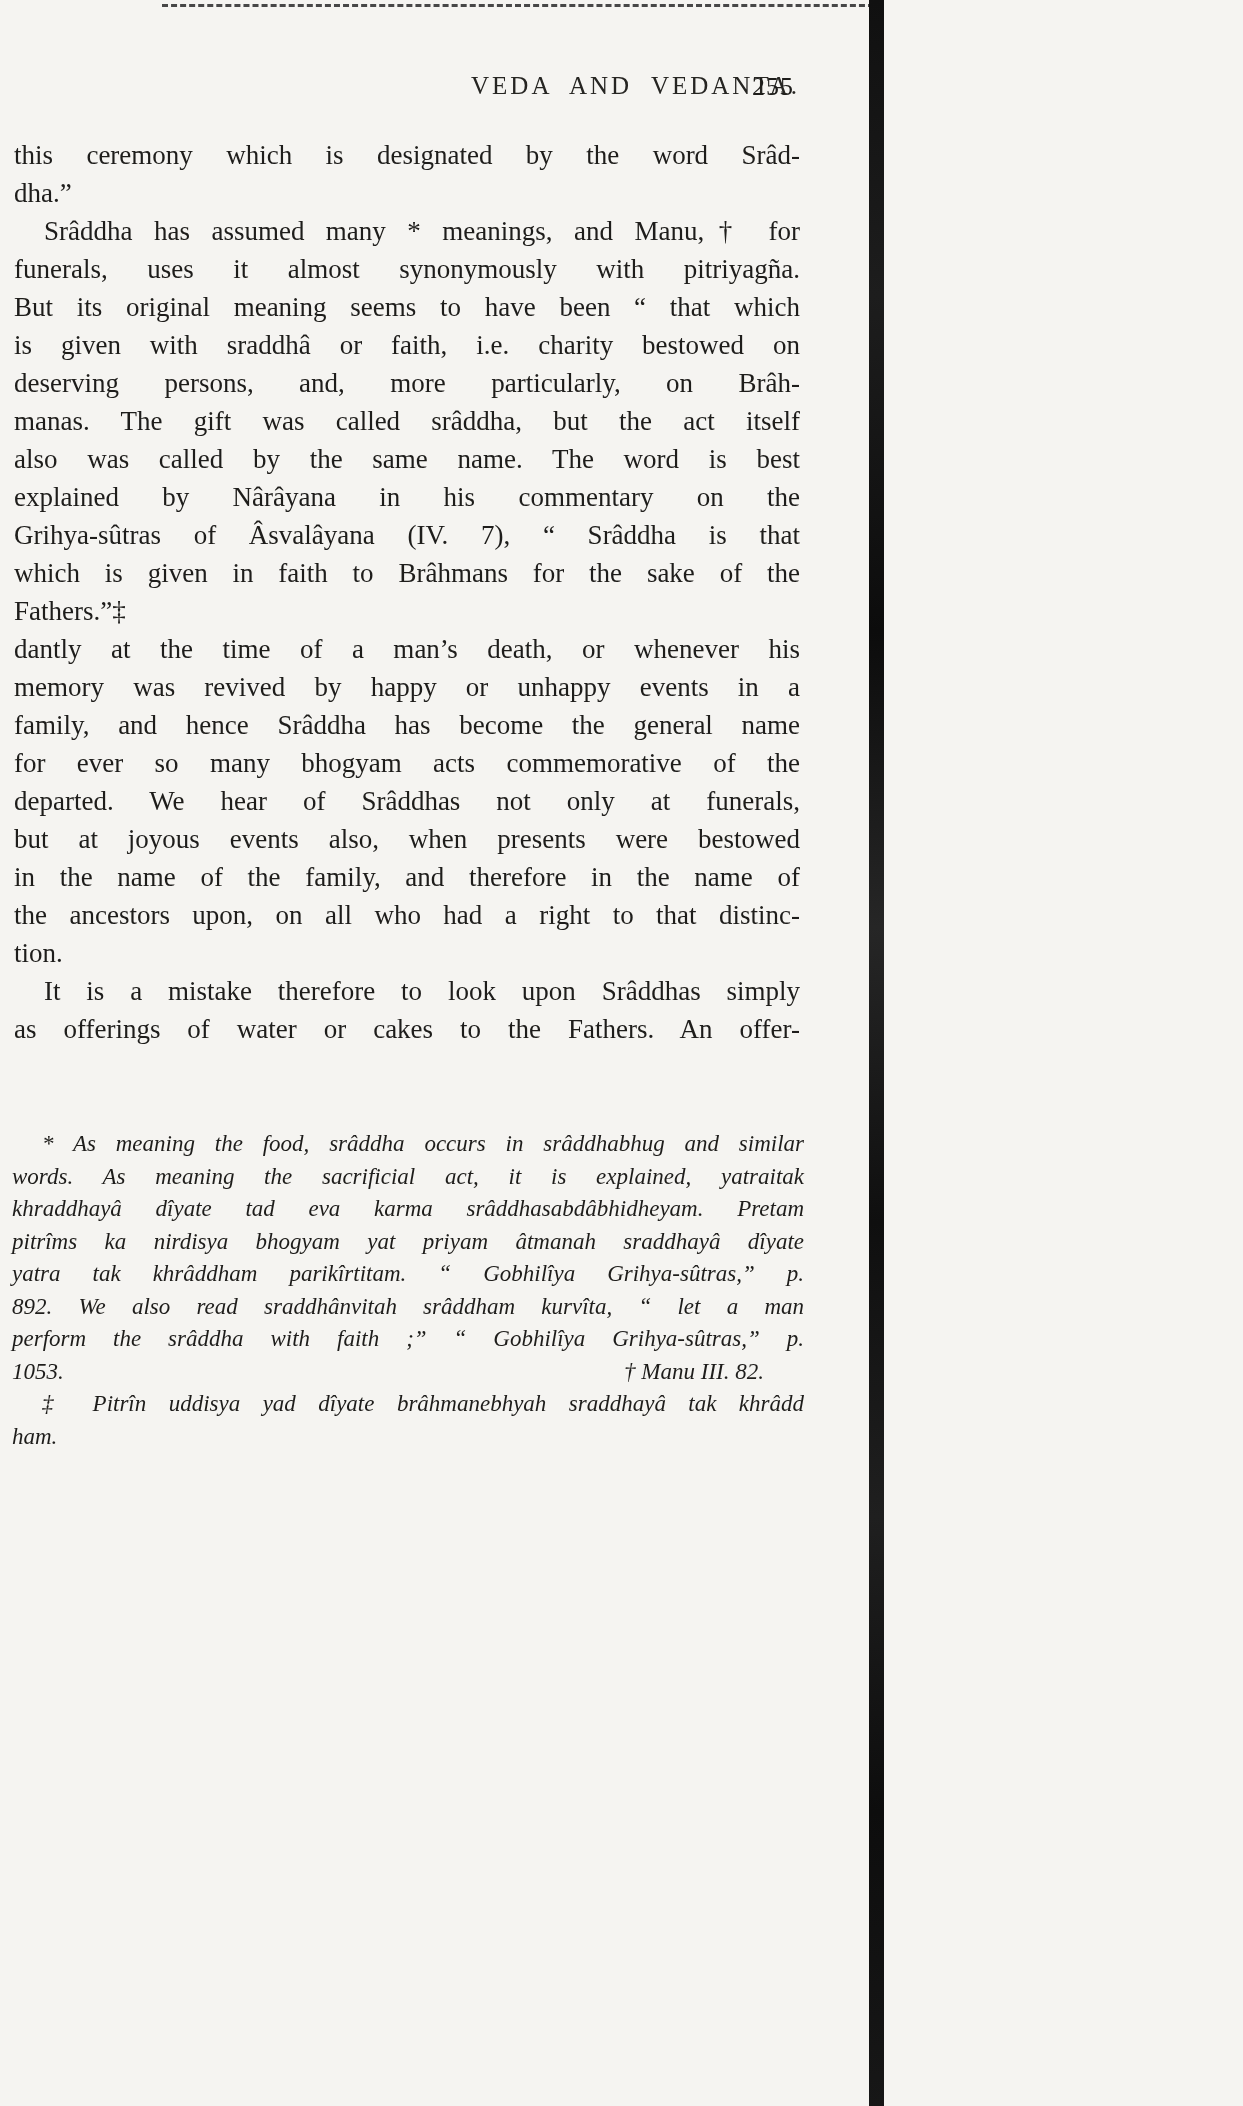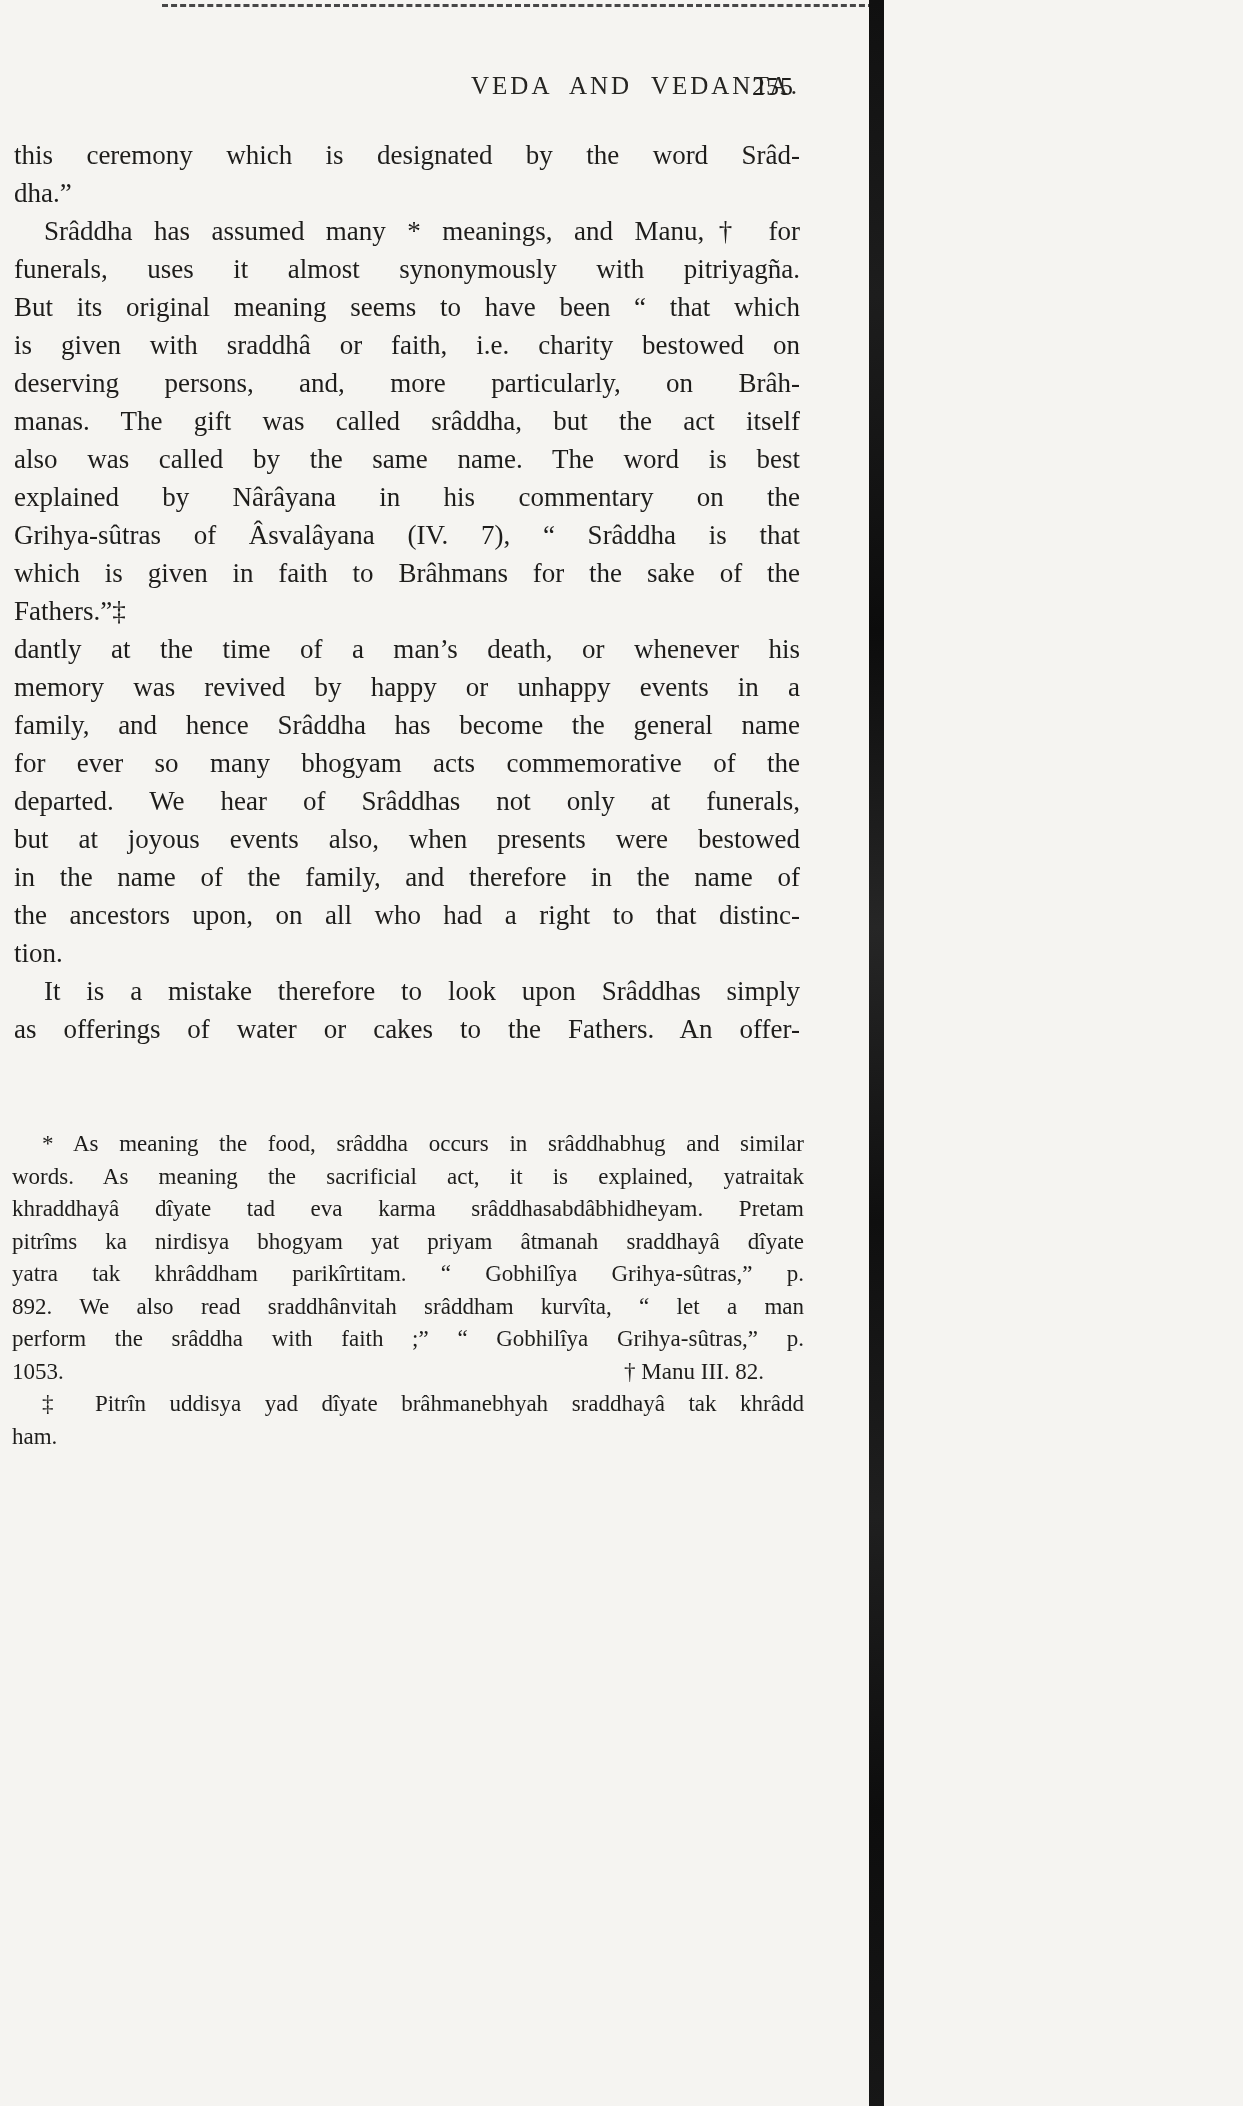--- a/index.html
+++ b/index.html
@@ -46,20 +46,21 @@
     position: absolute;
     top: 136px; left: 14px; width: 786px;
     font-size: 27px;
     line-height: 38px;
   }
   .footnotes {
     position: absolute;
     top: 1128px; left: 12px; width: 792px;
     font-size: 23px;
     line-height: 32.5px;
+    font-style: italic;
   }
   .line {
     text-align: justify;
     text-align-last: justify;
     text-justify: inter-word;
   }
   .line.last { text-align-last: left; }
   .line.ind { text-indent: 30px; }
   .fn-split {
     display: flex;

